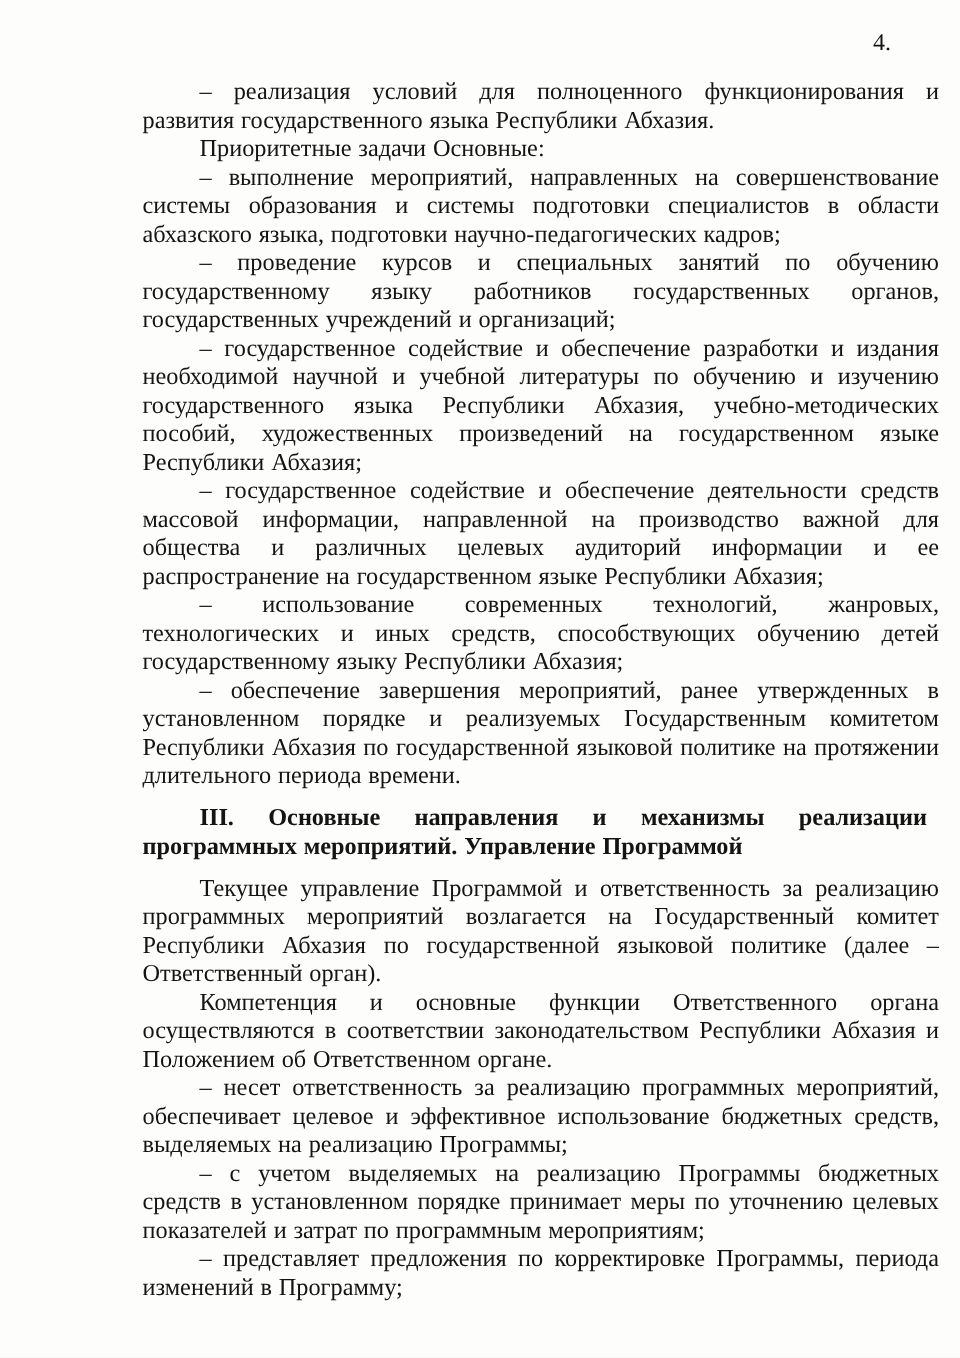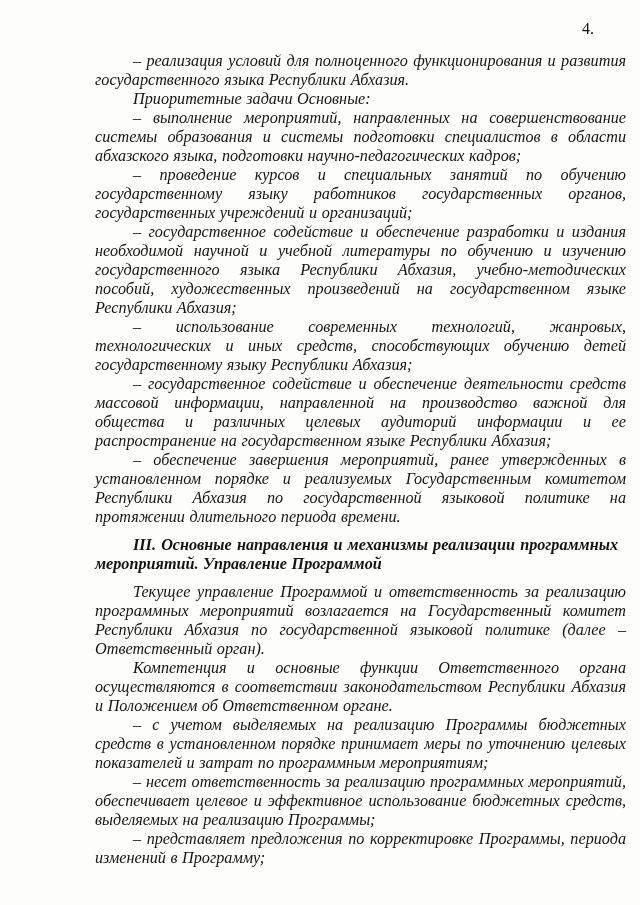--- a/index.html
+++ b/index.html
@@ -27,42 +27,41 @@
     line-height: 19px;
     color: #141414;
   }
   .para {
     margin: 0;
     font-size: 16.2px;
     line-height: 19px;
     text-align: justify;
     text-indent: 38px;
     word-spacing: 0.5px;
-    font-style: italic;
   }
   .para.heading {
     font-weight: bold;
     margin: 9px 8px 9px 0;
   }
 </style>
 </head>
 <body>
 
 <div class="page">
   <div class="page-number">4.</div>
 
   <p class="para">– реализация условий для полноценного функционирования и развития государственного языка Республики Абхазия.</p>
   <p class="para">Приоритетные задачи Основные:</p>
   <p class="para">– выполнение мероприятий, направленных на совершенствование системы образования и системы подготовки специалистов в области абхазского языка, подготовки научно-педагогических кадров;</p>
   <p class="para">– проведение курсов и специальных занятий по обучению государственному языку работников государственных органов, государственных учреждений и организаций;</p>
   <p class="para">– государственное содействие и обеспечение разработки и издания необходимой научной и учебной литературы по обучению и изучению государственного языка Республики Абхазия, учебно-методических пособий, художественных произведений на государственном языке Республики Абхазия;</p>
+  <p class="para">– государственное содействие и обеспечение деятельности средств массовой информации, направленной на производство важной для общества и различных целевых аудиторий информации и ее распространение на государственном языке Республики Абхазия;</p>
   <p class="para">– использование современных технологий, жанровых, технологических и иных средств, способствующих обучению детей государственному языку Республики Абхазия;</p>
-  <p class="para">– государственное содействие и обеспечение деятельности средств массовой информации, направленной на производство важной для общества и различных целевых аудиторий информации и ее распространение на государственном языке Республики Абхазия;</p>
   <p class="para">– обеспечение завершения мероприятий, ранее утвержденных в установленном порядке и реализуемых Государственным комитетом Республики Абхазия по государственной языковой политике на протяжении длительного периода времени.</p>
 
   <p class="para heading">III. Основные направления и механизмы реализации программных мероприятий. Управление Программой</p>
 
   <p class="para">Текущее управление Программой и ответственность за реализацию программных мероприятий возлагается на Государственный комитет Республики Абхазия по государственной языковой политике (далее – Ответственный орган).</p>
   <p class="para">Компетенция и основные функции Ответственного органа осуществляются в соответствии законодательством Республики Абхазия и Положением об Ответственном органе.</p>
+  <p class="para">– несет ответственность за реализацию программных мероприятий, обеспечивает целевое и эффективное использование бюджетных средств, выделяемых на реализацию Программы;</p>
   <p class="para">– с учетом выделяемых на реализацию Программы бюджетных средств в установленном порядке принимает меры по уточнению целевых показателей и затрат по программным мероприятиям;</p>
-  <p class="para">– несет ответственность за реализацию программных мероприятий, обеспечивает целевое и эффективное использование бюджетных средств, выделяемых на реализацию Программы;</p>
   <p class="para">– представляет предложения по корректировке Программы, периода изменений в Программу;</p>
 </div>
 
 </body></html>

